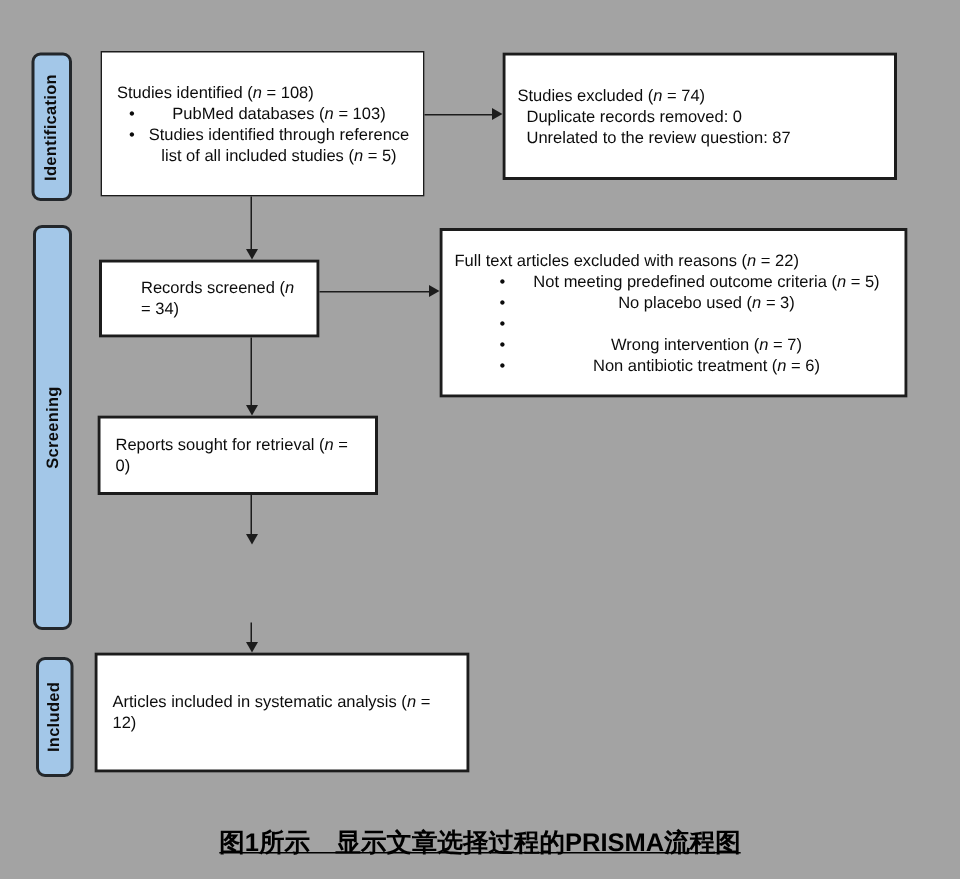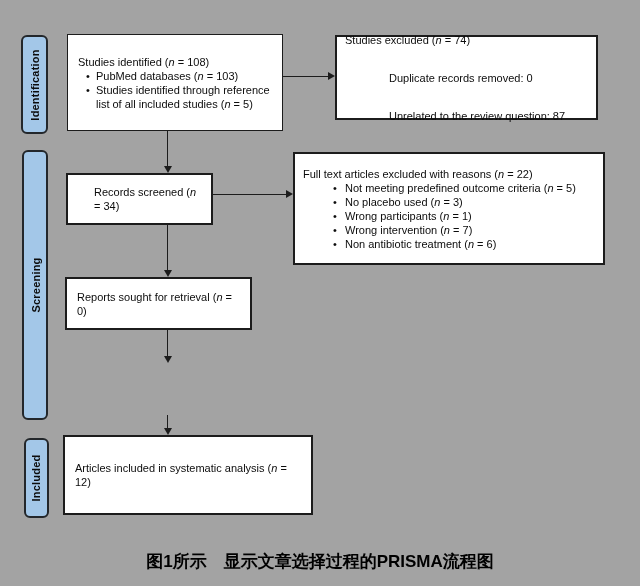--- a/index.html
+++ b/index.html
@@ -41,26 +41,26 @@
     display: flex;
     flex-direction: column;
     justify-content: center;
     font-size: 11px;
     line-height: 14px;
     color: #0c0c0c;
   }
   .fbox .title { padding-left: 10px; padding-right: 6px; }
   .bullet { display: flex; align-items: flex-start; padding-right: 6px; }
   .bullet .dot { flex: 0 0 auto; text-align: center; }
-  .bullet .b-text { flex: 1 1 auto; }
+  .bullet .b-text { flex: 1 1 auto; text-align: center; }
   
   .b1 .dot { width: 16px; margin-left: 12px; }
   
   .b2 .dot { width: 20px; margin-left: 30px; }
-  .indent { padding-left: 14px; padding-right: 6px; margin-left: 38px; }
+  .indent { padding-left: 14px; padding-right: 6px; }
   
   .line { position: absolute; background: #1c1c1c; }
   .hline { height: 1px; }
   .vline { width: 1px; }
   .head-right {
     position: absolute; width: 0; height: 0;
     border-top: 4px solid transparent;
     border-bottom: 4px solid transparent;
     border-left: 7px solid #1c1c1c;
   }
@@ -71,20 +71,21 @@
     border-top: 7px solid #1c1c1c;
   }
   
   .caption {
     position: absolute;
     left: 0; top: 550px; width: 640px;
     text-align: center;
     font-size: 17px;
     font-weight: bold;
     color: #000000;
+    text-decoration: underline;
   }
   i { font-style: italic; }
 </style>
 </head>
 <body>
 
 <div class="canvas">
 
   <div class="stage" style="left:21px; top:35px; width:27px; height:99px;">
     <span class="vlabel">Identification</span>
@@ -101,21 +102,21 @@
     <div class="bullet b1">
       <span class="dot">•</span>
       <span class="b-text nfmt">PubMed databases (<i>n</i> = 103)</span>
     </div>
     <div class="bullet b1">
       <span class="dot">•</span>
       <span class="b-text nfmt">Studies identified through reference list of all included studies (<i>n</i> = 5)</span>
     </div>
   </div>
 
-  <div class="fbox" style="left:335px; top:35px; width:263px; height:85px;gap:24px;">
+  <div class="fbox" style="left:335px; top:35px; width:263px; height:85px;">
     <div class="title nfmt" style="padding-left:8px;">Studies excluded (<i>n</i> = 74)</div>
     <div class="indent nfmt">Duplicate records removed: 0</div>
     <div class="indent nfmt">Unrelated to the review question: 87</div>
   </div>
 
   <div class="fbox" style="left:66px; top:173px; width:147px; height:52px;padding-left:16px;">
     <div class="title nfmt">Records screened (<i>n</i> = 34)</div>
   </div>
 
   <div class="fbox" style="left:293px; top:152px; width:312px; height:113px;">
@@ -123,21 +124,20 @@
     <div class="bullet b2">
       <span class="dot">•</span>
       <span class="b-text nfmt">Not meeting predefined outcome criteria (<i>n</i> = 5)</span>
     </div>
     <div class="bullet b2">
       <span class="dot">•</span>
       <span class="b-text nfmt">No placebo used (<i>n</i> = 3)</span>
     </div>
     <div class="bullet b2">
       <span class="dot">•</span>
-      <span class="b-text nfmt">Wrong participants (<i>n</i> = 1)</span>
     </div>
     <div class="bullet b2">
       <span class="dot">•</span>
       <span class="b-text nfmt">Wrong intervention (<i>n</i> = 7)</span>
     </div>
     <div class="bullet b2">
       <span class="dot">•</span>
       <span class="b-text nfmt">Non antibiotic treatment (<i>n</i> = 6)</span>
     </div>
   </div>

